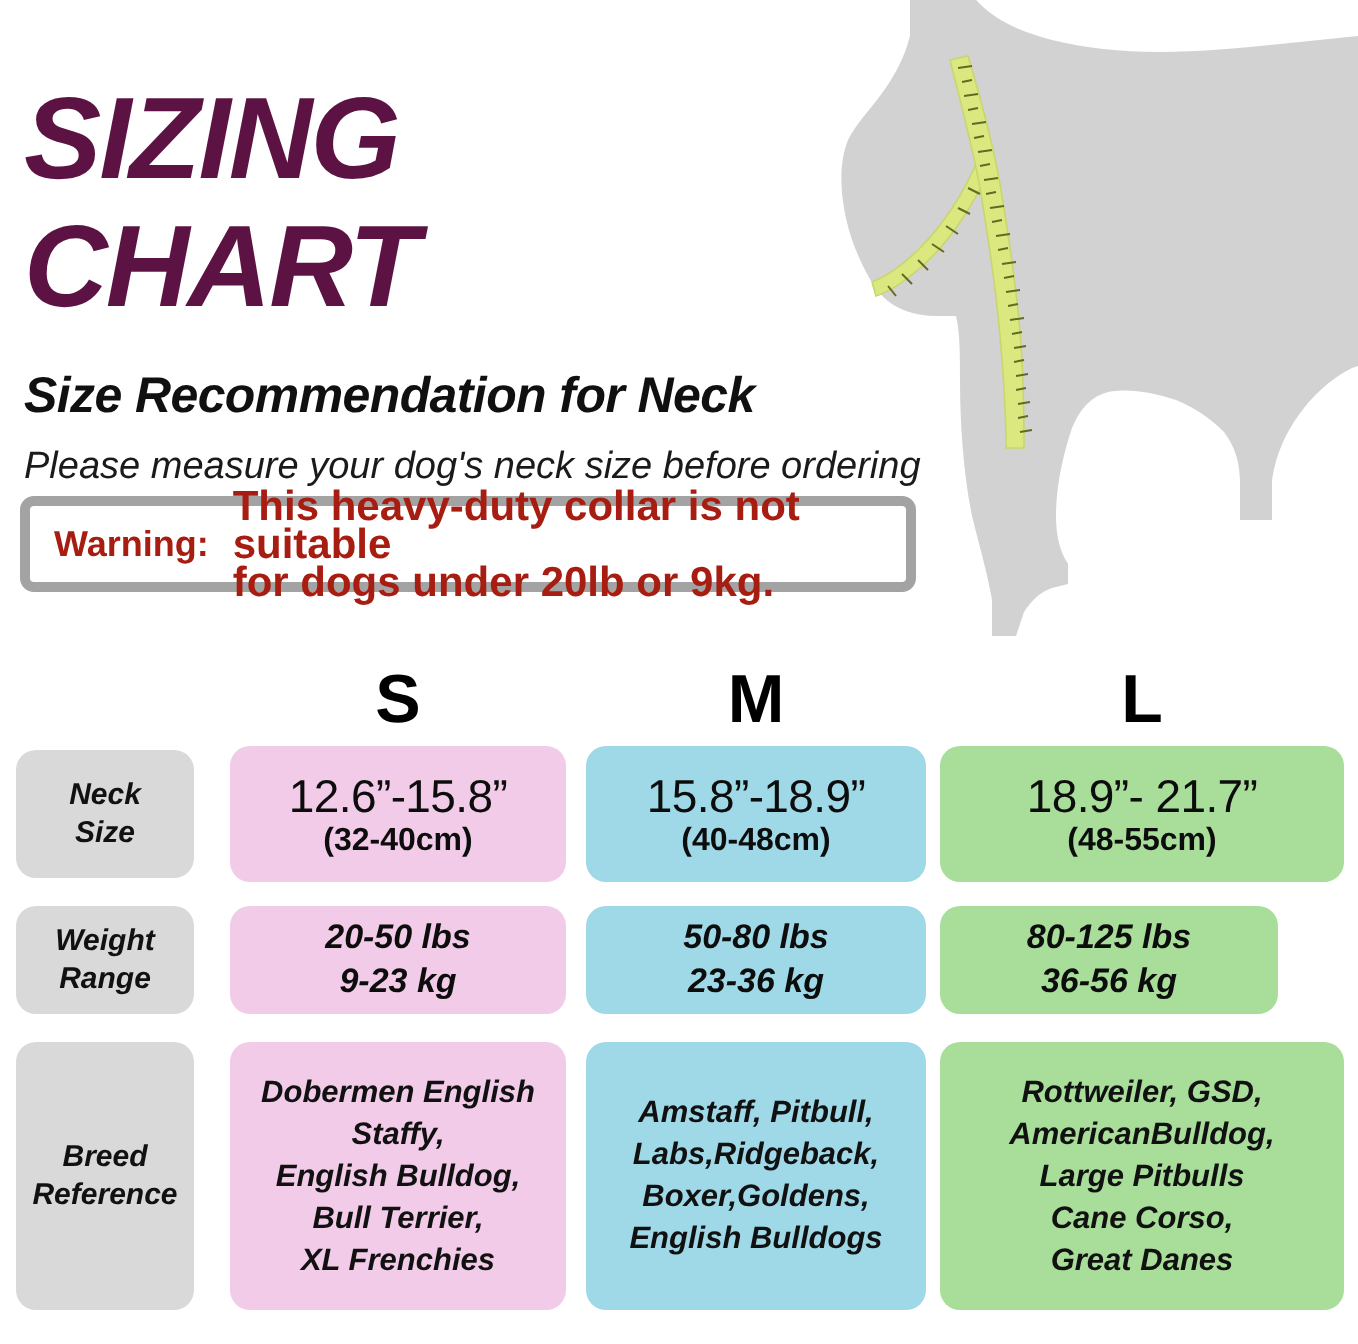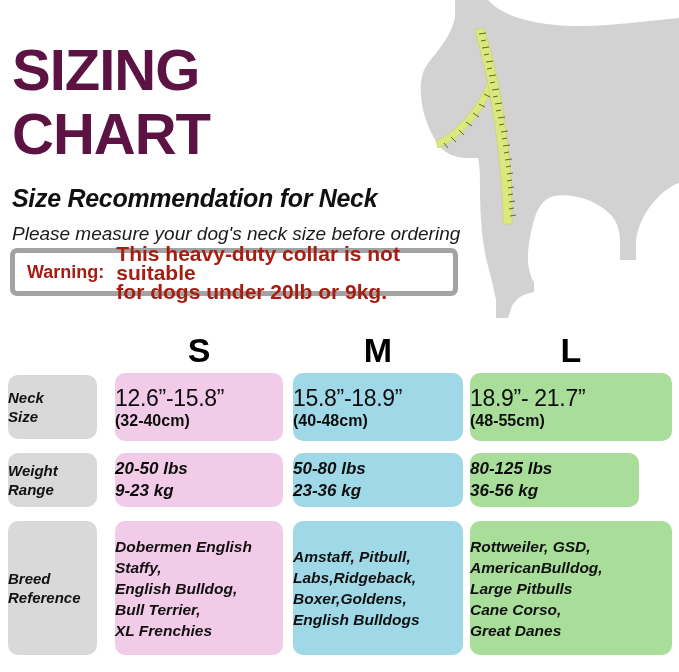--- a/index.html
+++ b/index.html
@@ -30,20 +30,21 @@
   #header-block {
     position: absolute;
     top: 0;
     left: 0;
     width: 470px;
     z-index: 3;
   }
   #title-sizing, #title-chart {
     font-family: "Liberation Sans", sans-serif;
     font-weight: bold;
+    font-style: italic;
     font-size: 58px;
     line-height: 60px;
     letter-spacing: -1px;
     color: #5c1242;
     margin: 0;
     padding-left: 12px;
   }
   #title-sizing { padding-top: 40px; }
   #title-chart  { padding-top: 4px; }
 
@@ -127,21 +128,21 @@
   .table-row {
     position: relative;
     width: 679px;
   }
   .cell {
     position: absolute;
     box-sizing: border-box;
     border-radius: 10px;
     display: flex;
     flex-direction: column;
-    align-items: flex-start;
+    align-items: center;
     justify-content: center;
     text-align: center;
   }
   .cell-label {
     font-weight: bold;
     font-style: italic;
     font-size: 15px;
     line-height: 19px;
     color: #111111;
   }

